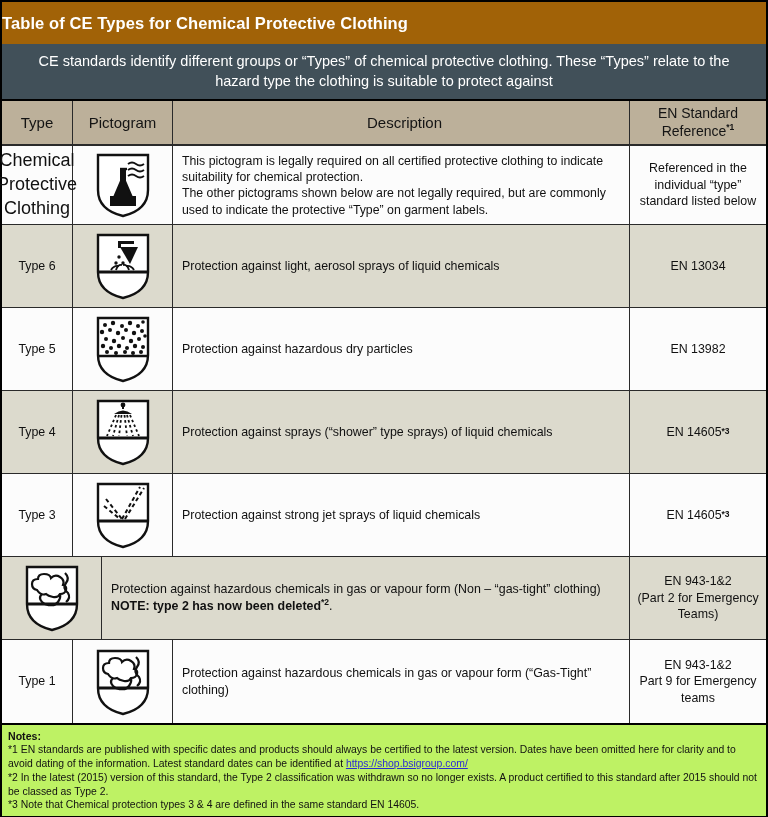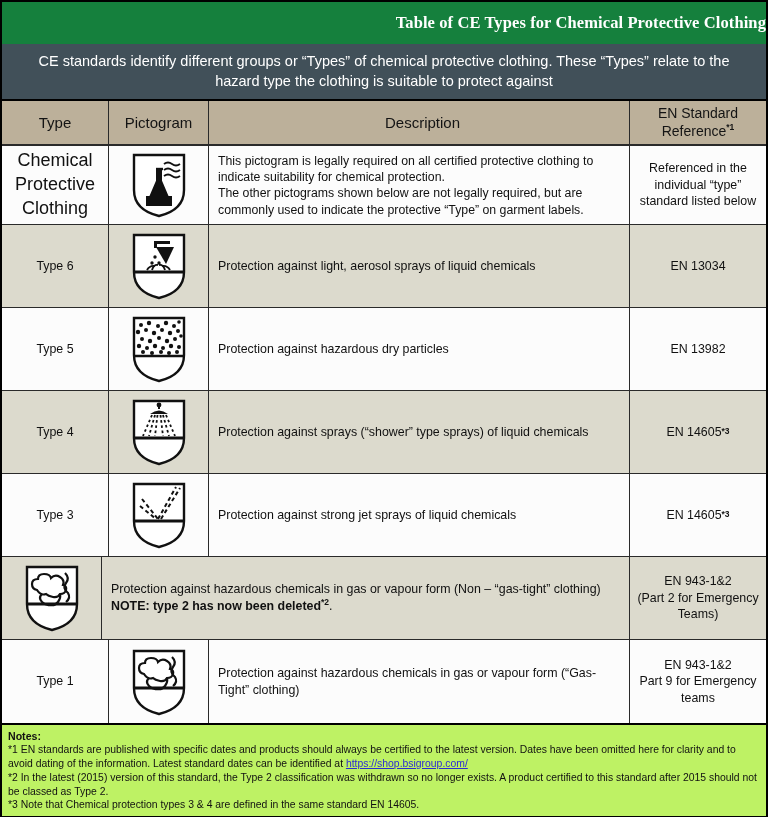--- a/index.html
+++ b/index.html
@@ -16,29 +16,28 @@
     width: 768px;
     height: 817px;
     border: 2px solid #000;
     display: flex;
     flex-direction: column;
     background: #fff;
   }
 
   
   .title-bar {
-    background: #15803d;
+    background: #a16207;
     color: #ffffff;
-    text-align: right;
+    text-align: left;
     font-size: 16.5px;
     font-weight: bold;
     height: 42px;
     line-height: 42px;
     letter-spacing: .1px;
-    font-family: Liberation Serif, serif;
   }
 
   
   .subtitle-bar {
     background: #415059;
     color: #ffffff;
     text-align: center;
     font-size: 14.5px;
     padding: 8px 14px;
     line-height: 1.35;
@@ -62,21 +61,21 @@
     display: flex;
     align-items: center;
     justify-content: center;
     padding: 4px 6px;
     font-size: 12.4px;
     color: #111;
     line-height: 1.32;
   }
   .cell:last-child { border-right: none; }
 
-  .c-type      { width: 107px;  text-align: left; flex-direction: column; }
+  .c-type      { width: 71px;  text-align: left; flex-direction: column; }
   .c-picto     { width: 100px; }
   .c-desc      { flex: 1; justify-content: flex-start; text-align: left; padding-left: 9px; padding-right: 2px; }
   .c-en        { width: 136px; text-align: center; }
 
   
   .row-head { background: #bcb09a; border-bottom: 2px solid #2a2a2a; height: 45px; }
   .row-head .cell { font-size: 15px; font-weight: normal; color: #141414; }
   .row-head .c-en { font-size: 14px; line-height: 1.2; }
 
   

